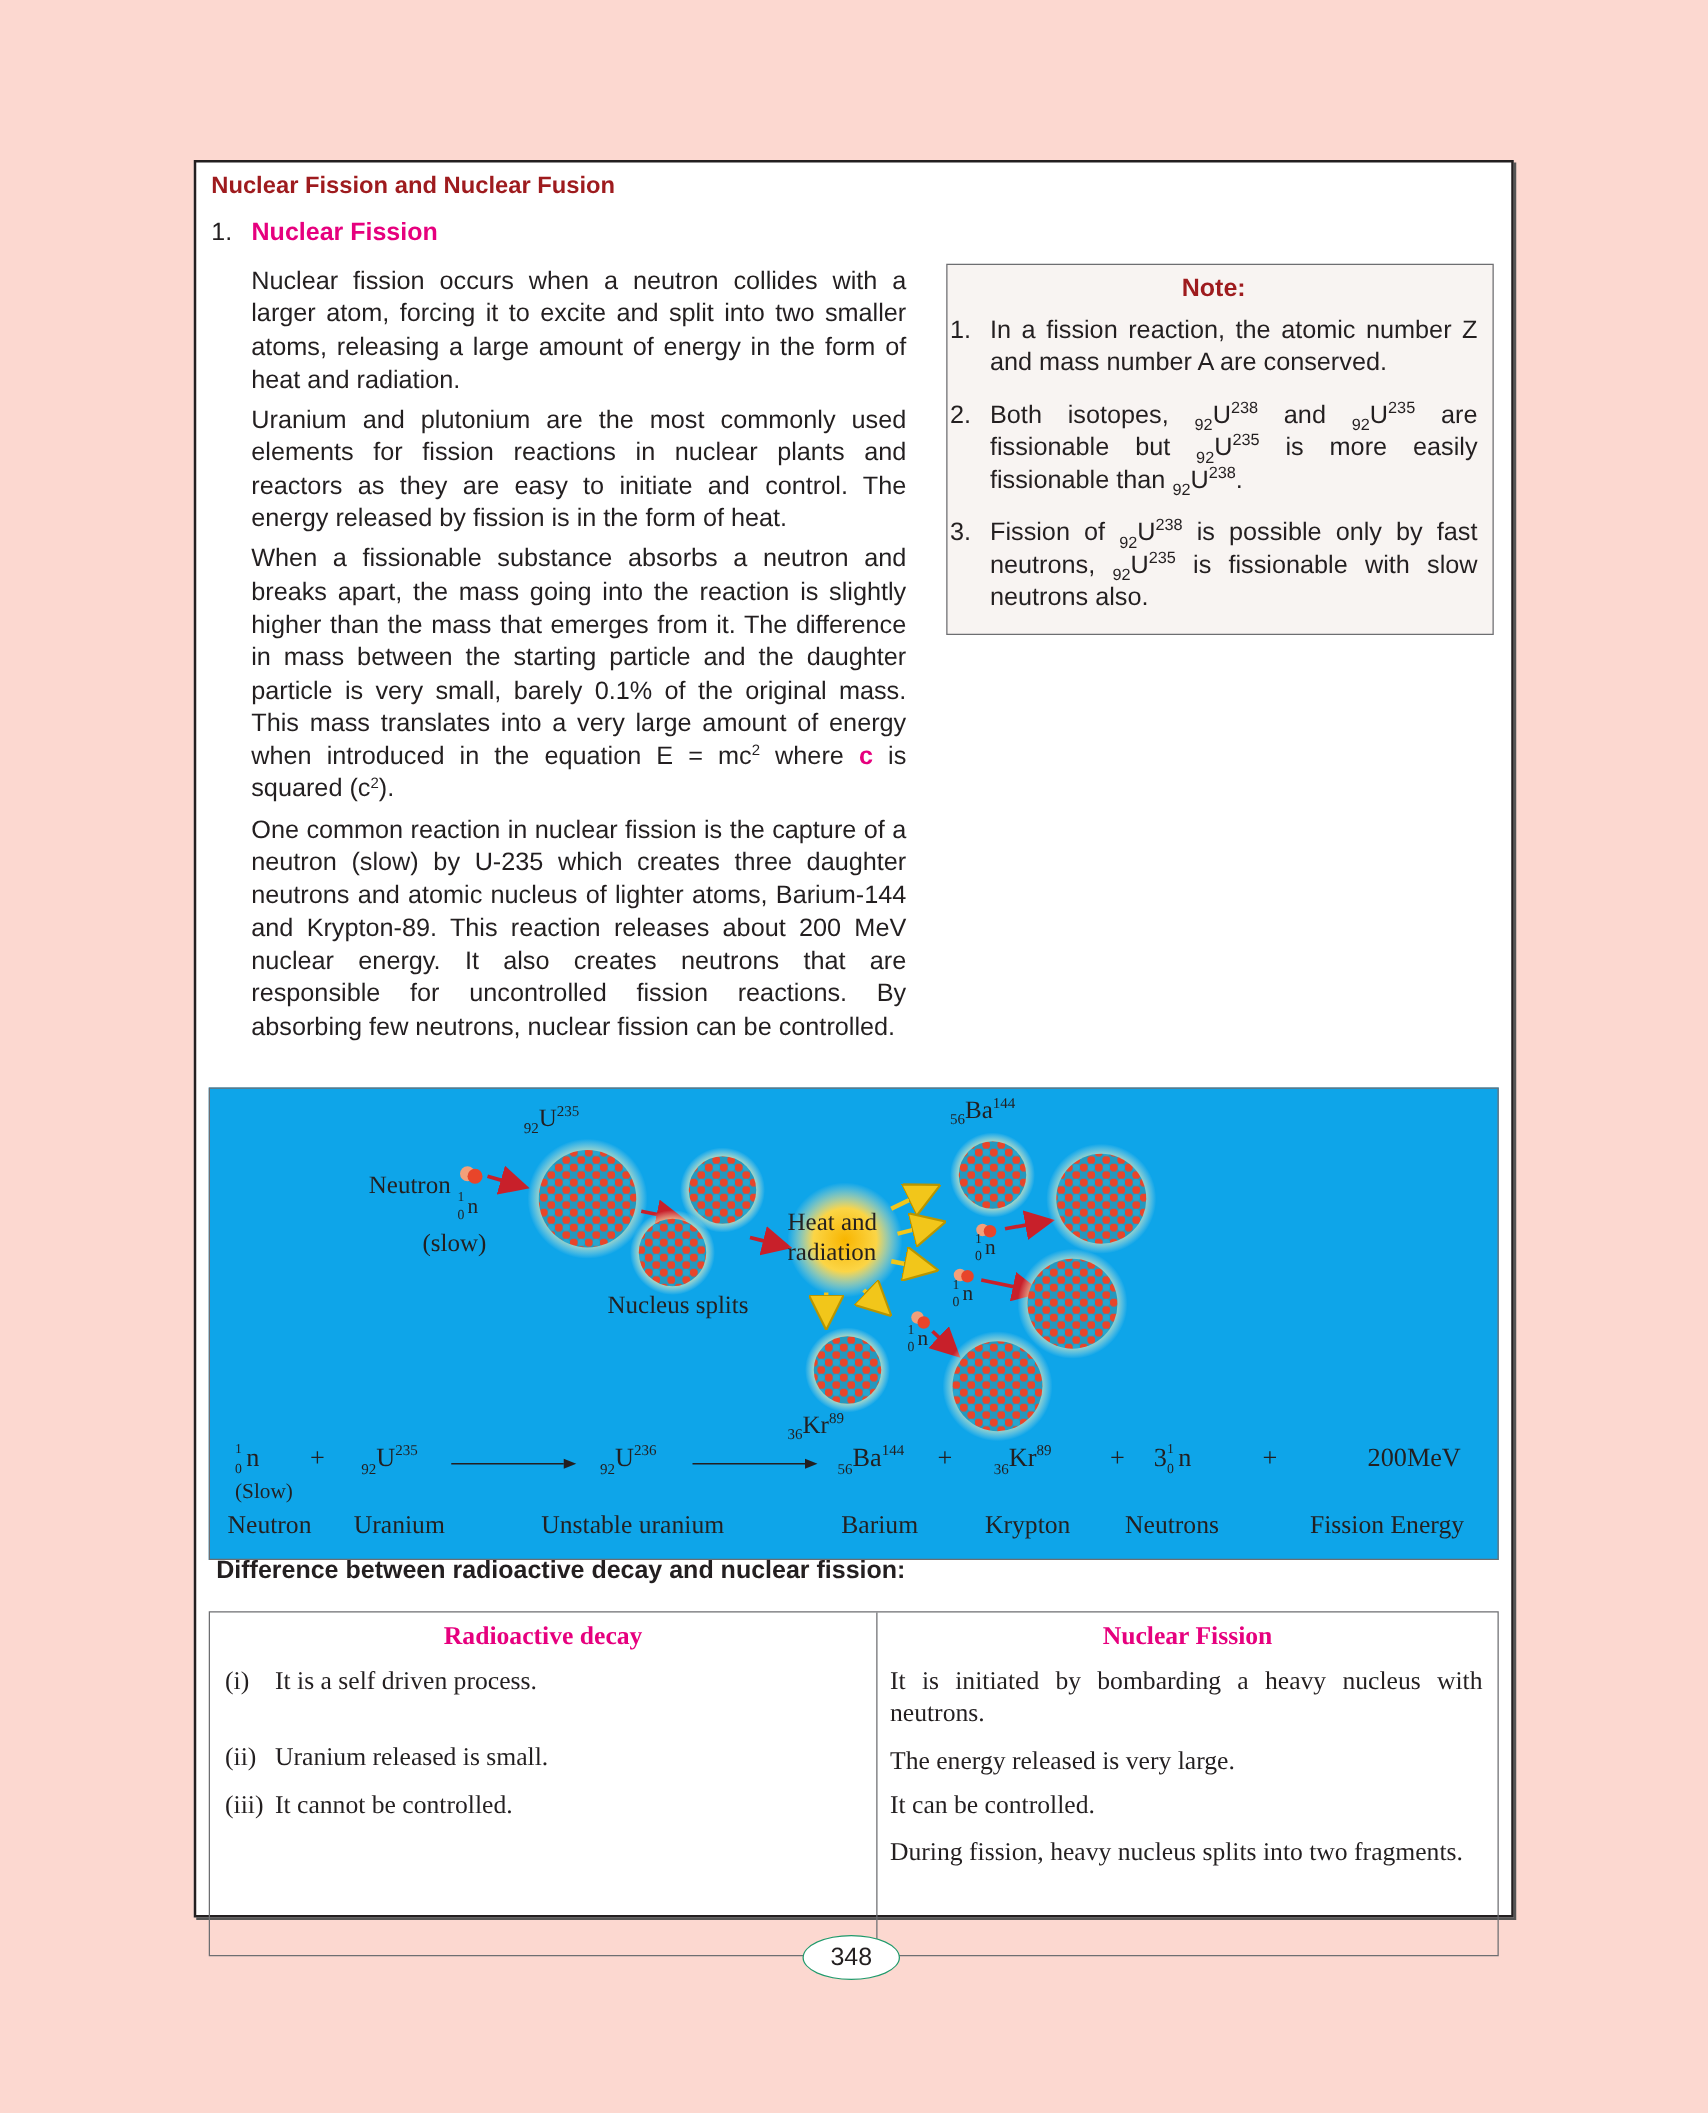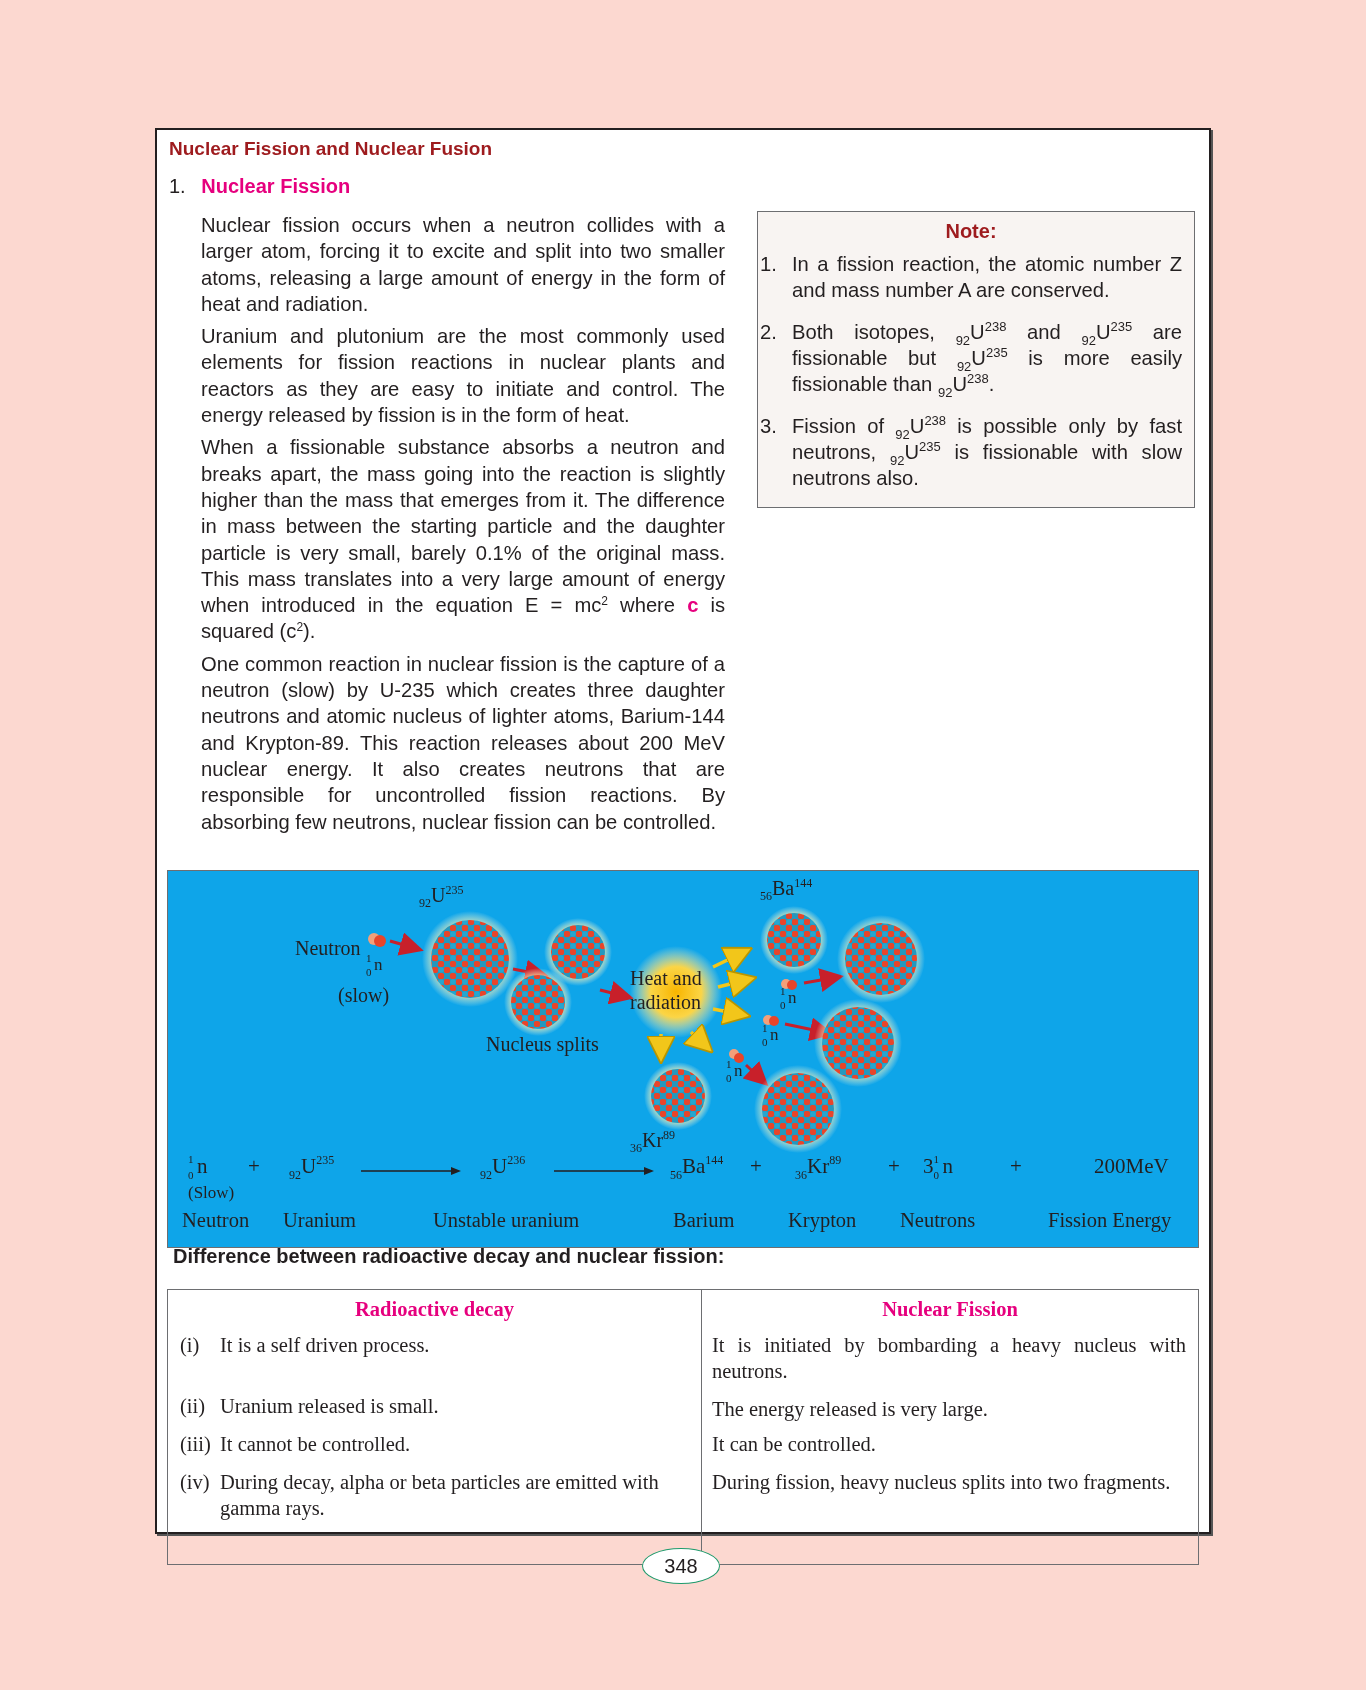--- a/index.html
+++ b/index.html
@@ -310,24 +310,20 @@
           <span class="rt">It is a self driven process.</span>
         </div>
       <div class="row" style="top:103px;">
           <span class="rn">(ii)</span>
           <span class="rt">Uranium released is small.</span>
         </div>
       <div class="row" style="top:141px;">
           <span class="rn">(iii)</span>
           <span class="rt">It cannot be controlled.</span>
         </div>
-      <div class="row" style="top:179px;">
-          <span class="rn">(iv)</span>
-          <span class="rt">During decay, alpha or beta particles are emitted with gamma rays.</span>
-        </div>
     </div>
     <div class="col right">
       <div class="col-head">Nuclear Fission</div>
       <div class="row" style="top:42px;">It is initiated by bombarding a heavy nucleus with neutrons.</div>
       <div class="row" style="top:106px;">The energy released is very large.</div>
       <div class="row" style="top:141px;">It can be controlled.</div>
       <div class="row" style="top:179px;">During fission, heavy nucleus splits into two fragments.</div>
     </div>
   </div>
 </div>

